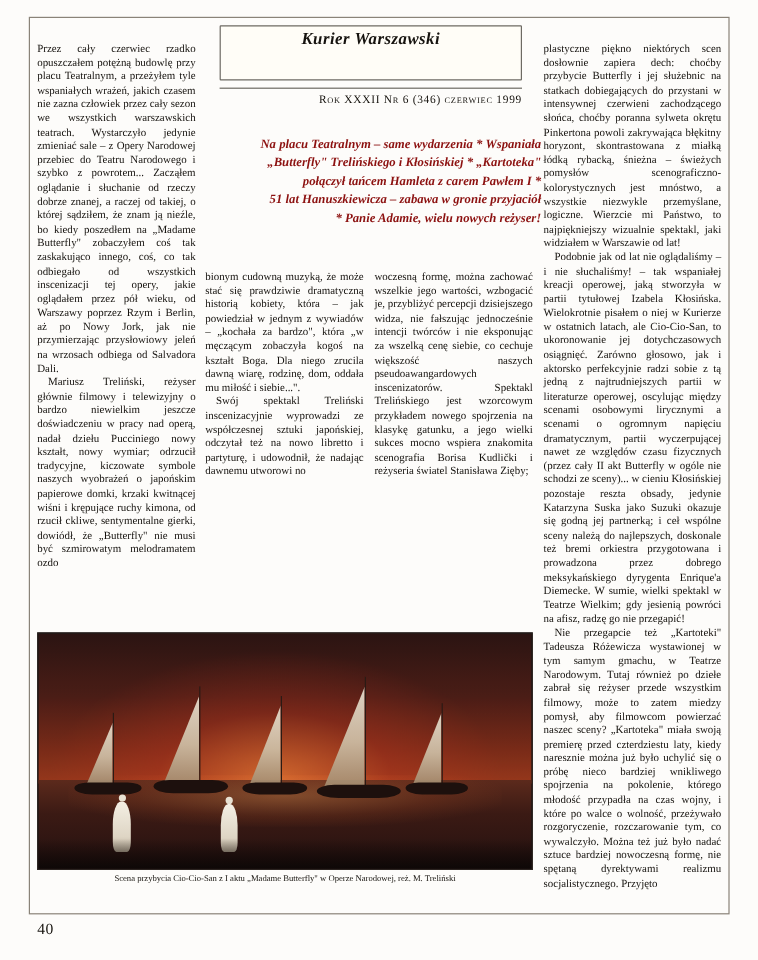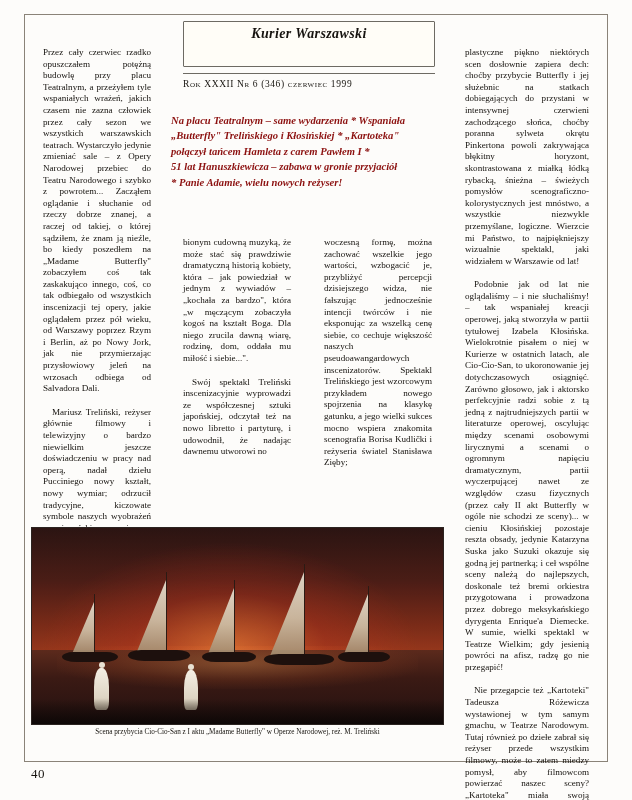--- a/index.html
+++ b/index.html
@@ -75,53 +75,53 @@
     top: 52px;
     width: 252px;
     height: 1px;
     background: #6d6a63;
   }
   .masthead-issue {
     position: absolute;
     left: 0;
     top: 58px;
     width: 252px;
-    text-align: left;
+    text-align: right;
     font-size: 9.5px;
     font-variant: small-caps;
     letter-spacing: 0.6px;
     color: #17140f;
     white-space: nowrap;
   }
 
   
   .lead {
     position: absolute;
     left: 140px;
     top: 92px;
     width: 280px;
-    text-align: left;
+    text-align: right;
     font-style: italic;
     font-weight: bold;
     font-size: 10.6px;
     line-height: 15.4px;
     color: #8c1110;
   }
   .lead .ln { display: block; }
 
   
   .col {
     position: absolute;
     font-size: 9.1px;
     line-height: 11.6px;
     text-align: justify;
     color: #14110d;
     hyphens: auto;
   }
-  .col p { margin: 12px; text-indent: 9px; }
+  .col p { margin: 0; text-indent: 9px; }
   .col p.noind { text-indent: 0; }
   .col p + p { margin-top: 0px; }
 
   .col-left  { left: 0px;   top: 14px;  width: 132px; }
   .col-mid   { left: 140px; top: 204px; width: 132px; }
   .col-mid2  { left: 281px; top: 204px; width: 132px; }
   .col-right { left: 422px; top: 14px;  width: 148px; }
 
   
   .photo {

